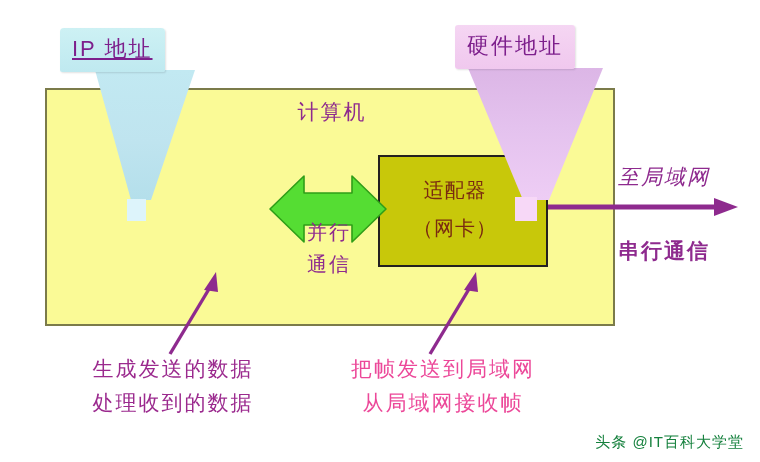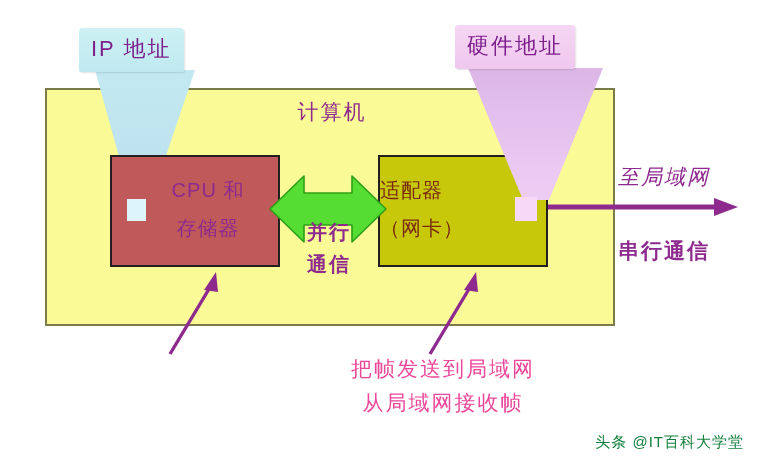--- a/index.html
+++ b/index.html
@@ -61,21 +61,21 @@
     left: 378px; top: 155px;
     width: 170px; height: 112px;
     background: #c8c80a;
     border: 2px solid #231f20;
     z-index: 5;
   }
   #adapter-label {
     position: absolute;
     left: 0; top: 14px;
     width: 170px;
-    text-align: left;
+    text-align: center;
     font-size: 20px;
     line-height: 38px;
     color: #7a2a10;
     letter-spacing: 1px;
     padding-right: 20px;
   }
 
   
   .cone-wrap { z-index: 4; }
   #ip-cone { left: 95px; top: 70px; z-index: 4; }
@@ -83,24 +83,25 @@
 
   .callout-label {
     z-index: 7;
     padding: 6px 12px 8px 12px;
     font-size: 22px;
     color: #7d1f8c;
     letter-spacing: 2px;
     white-space: nowrap;
   }
   #ip-label-box {
-    left: 79px; top: 28px;
+    left: 60px; top: 28px;
     background: linear-gradient(180deg,#cdf1f4 0%,#bfe9f0 100%);
     border-radius: 4px 4px 2px 2px;
     box-shadow: 1px 1px 2px rgba(0,0,0,0.12);
+    text-decoration: underline;
   }
   #hw-label-box {
     left: 455px; top: 25px;
     background: linear-gradient(180deg,#f5d6f3 0%,#f0c8ee 100%);
     border-radius: 3px;
     box-shadow: 1px 1px 2px rgba(0,0,0,0.12);
   }
 
   
   #ip-tip {
@@ -120,21 +121,20 @@
   #green-arrow { left: 268px; top: 168px; z-index: 5; }
   #parallel-label {
     left: 283px; top: 216px;
     width: 92px;
     text-align: center;
     font-size: 20px;
     line-height: 32px;
     color: #8e2a8e;
     letter-spacing: 2px;
     z-index: 6;
-    font-weight: bold;
   }
 
   
   #lan-arrow { left: 548px; top: 196px; z-index: 7; }
   #lan-top-label {
     left: 618px; top: 163px;
     font-size: 21px;
     color: #8e2a8e;
     letter-spacing: 2px;
     white-space: nowrap;
@@ -212,26 +212,20 @@
         <stop offset="45%" stop-color="#e4c2ee"></stop>
         <stop offset="100%" stop-color="#eecdf5"></stop>
       </linearGradient>
     </defs>
     <polygon points="5,0 140,0 86,132 60,132" fill="url(#gradHwCone)"></polygon>
   </svg>
 
   <div class="abs" id="ip-tip"></div>
   <div class="abs" id="hw-tip"></div>
 
-  <div class="abs" id="cpu-box">
-    <div id="cpu-label">
-      <div>CPU 和</div>
-      <div>存储器</div>
-    </div>
-  </div>
 
   <div class="abs" id="adapter-box">
     <div id="adapter-label">
       <div>适配器</div>
       <div>（网卡）</div>
     </div>
   </div>
 
   <svg class="abs" id="green-arrow" width="120" height="82" viewBox="0 0 120 82">
     <polygon points="2,41 36,8 36,25 84,25 84,8 118,41 84,74 84,57 36,57 36,74" fill="#55dd33" stroke="#2f9e18" stroke-width="1.6" stroke-linejoin="round"></polygon>
@@ -257,20 +251,24 @@
   <svg class="abs" id="caption-arrow-left" width="70" height="84" viewBox="0 0 70 84">
     <line x1="10" y1="82" x2="52" y2="12" stroke="#8e2a8e" stroke-width="3.4"></line>
     <polygon points="56,0 44,18 58,20" fill="#8e2a8e"></polygon>
   </svg>
 
   <svg class="abs" id="caption-arrow-right" width="70" height="84" viewBox="0 0 70 84">
     <line x1="10" y1="82" x2="52" y2="12" stroke="#8e2a8e" stroke-width="3.4"></line>
     <polygon points="56,0 44,18 58,20" fill="#8e2a8e"></polygon>
   </svg>
 
+  <div class="abs" id="caption-left">
+    <div>生成发送的数据</div>
+    <div>处理收到的数据</div>
+  </div>
 
   <div class="abs" id="caption-right">
     <div>把帧发送到局域网</div>
     <div>从局域网接收帧</div>
   </div>
 
   <div class="abs" id="watermark">头条 @IT百科大学堂</div>
 
 </div>
 

